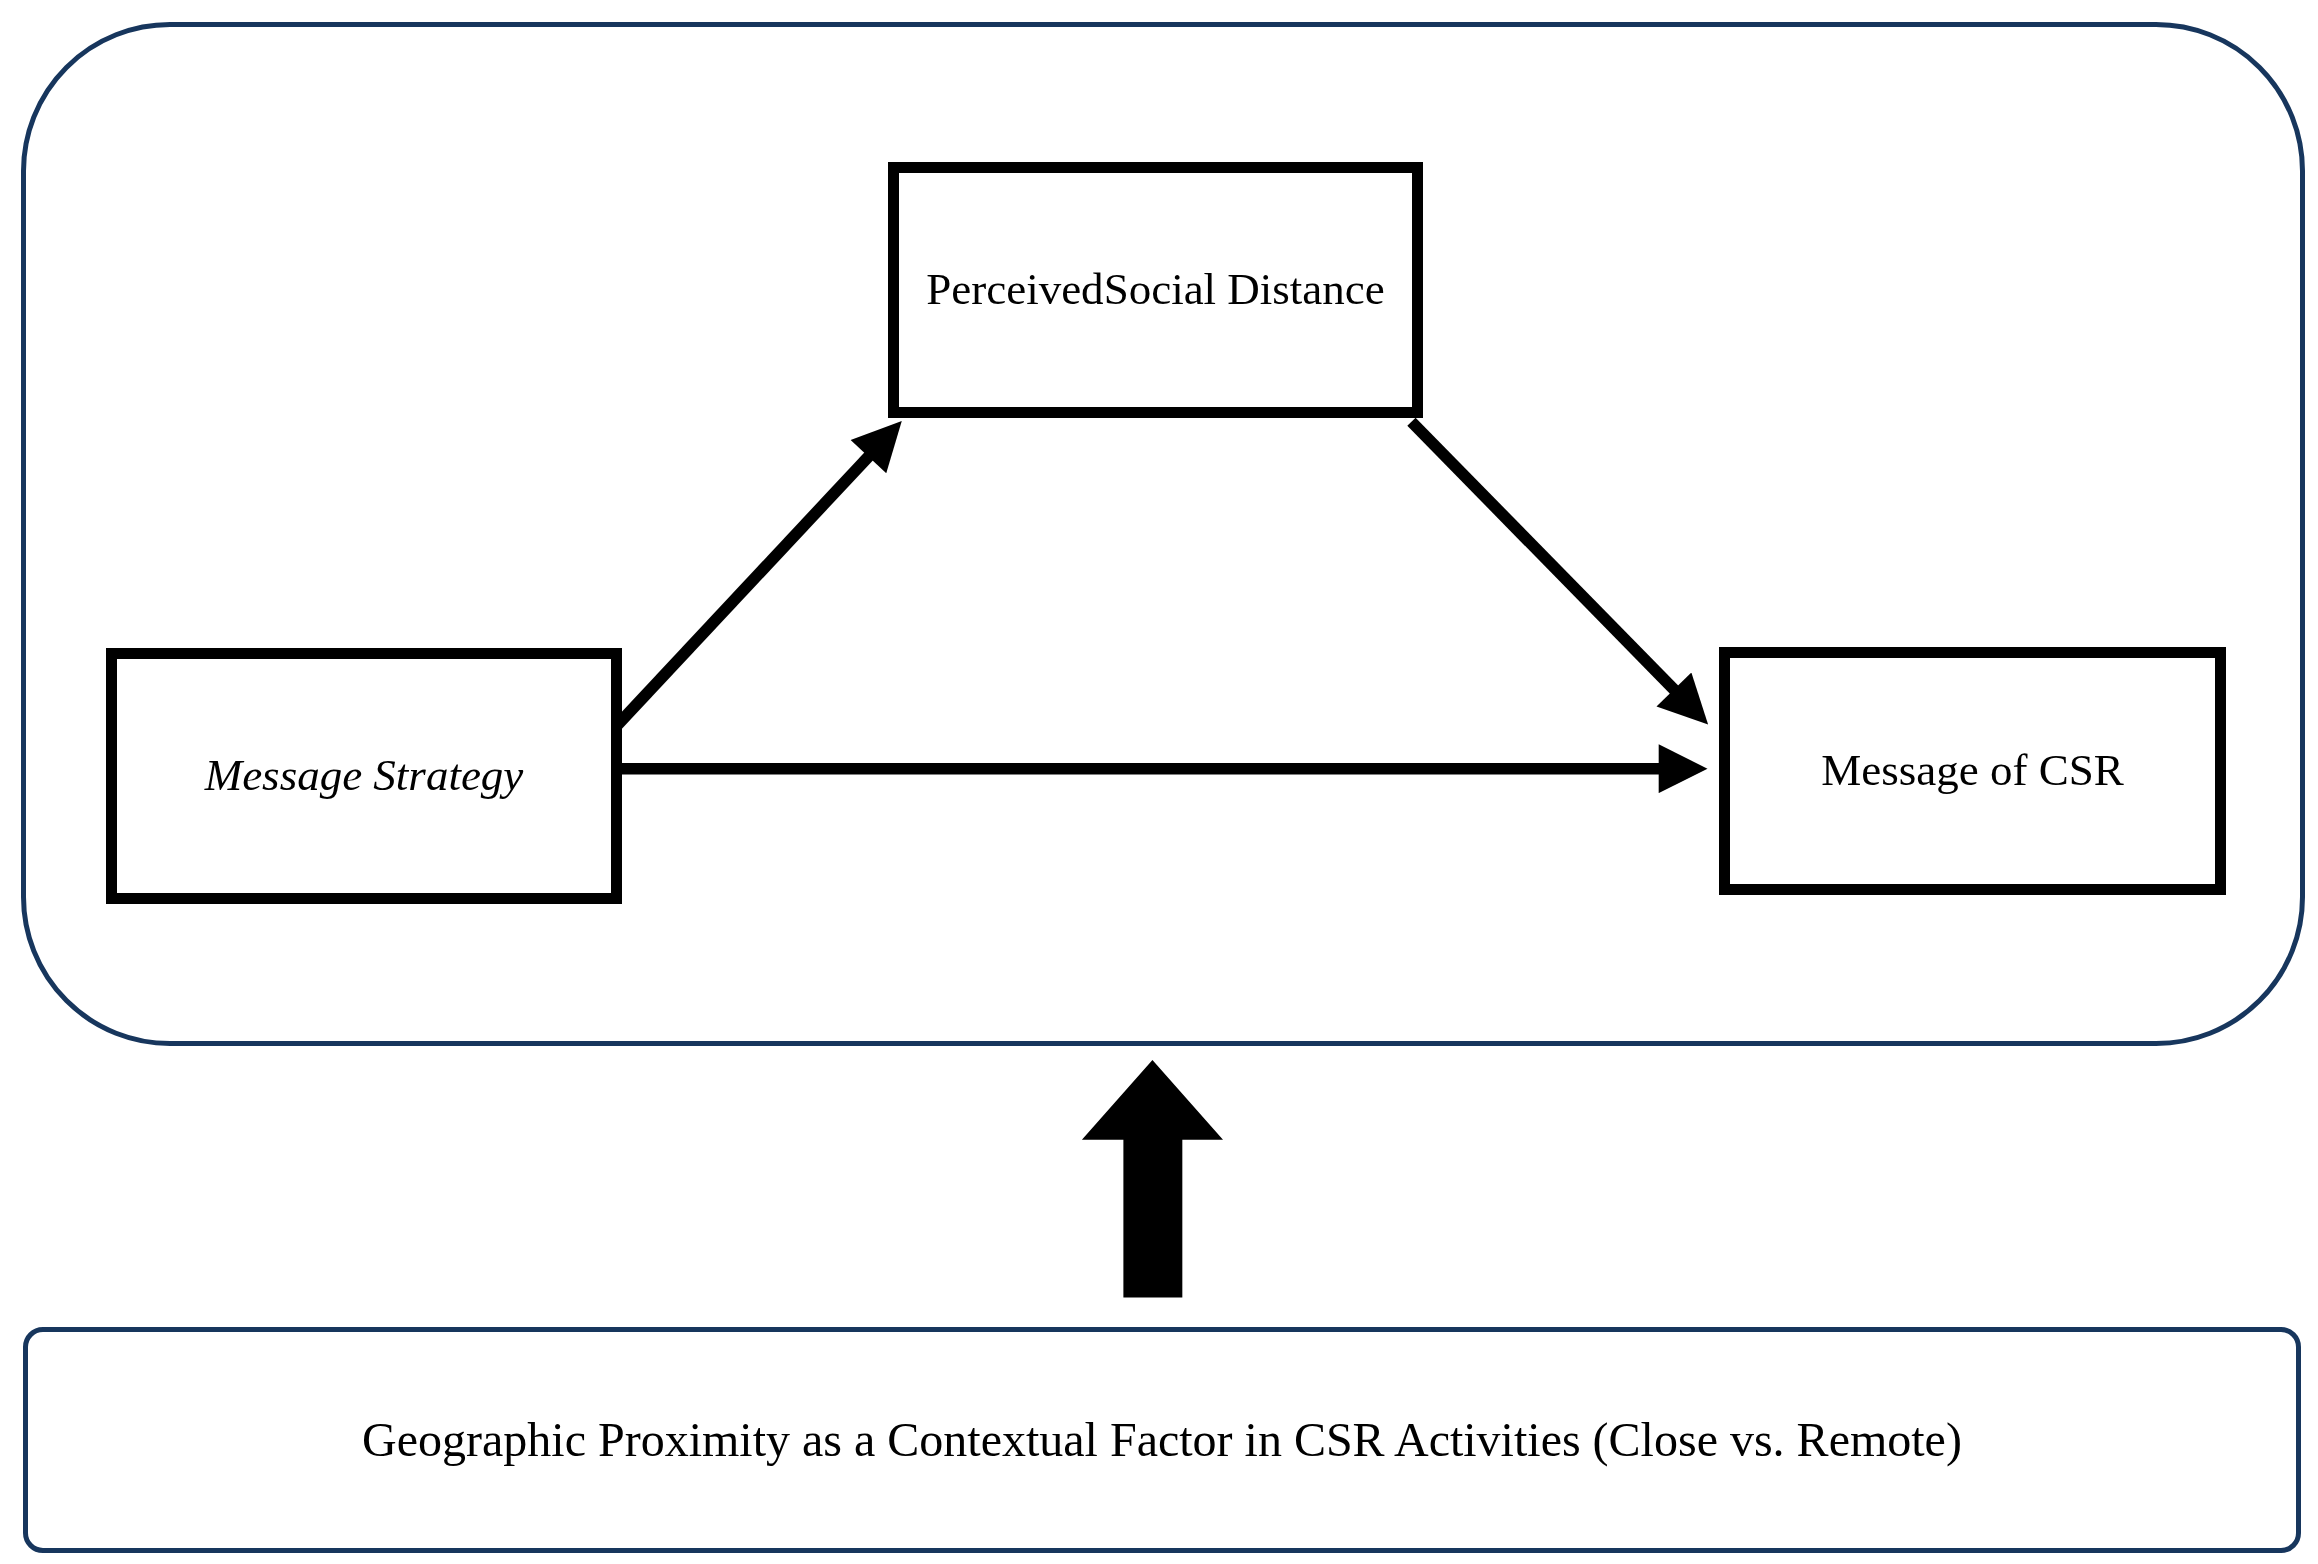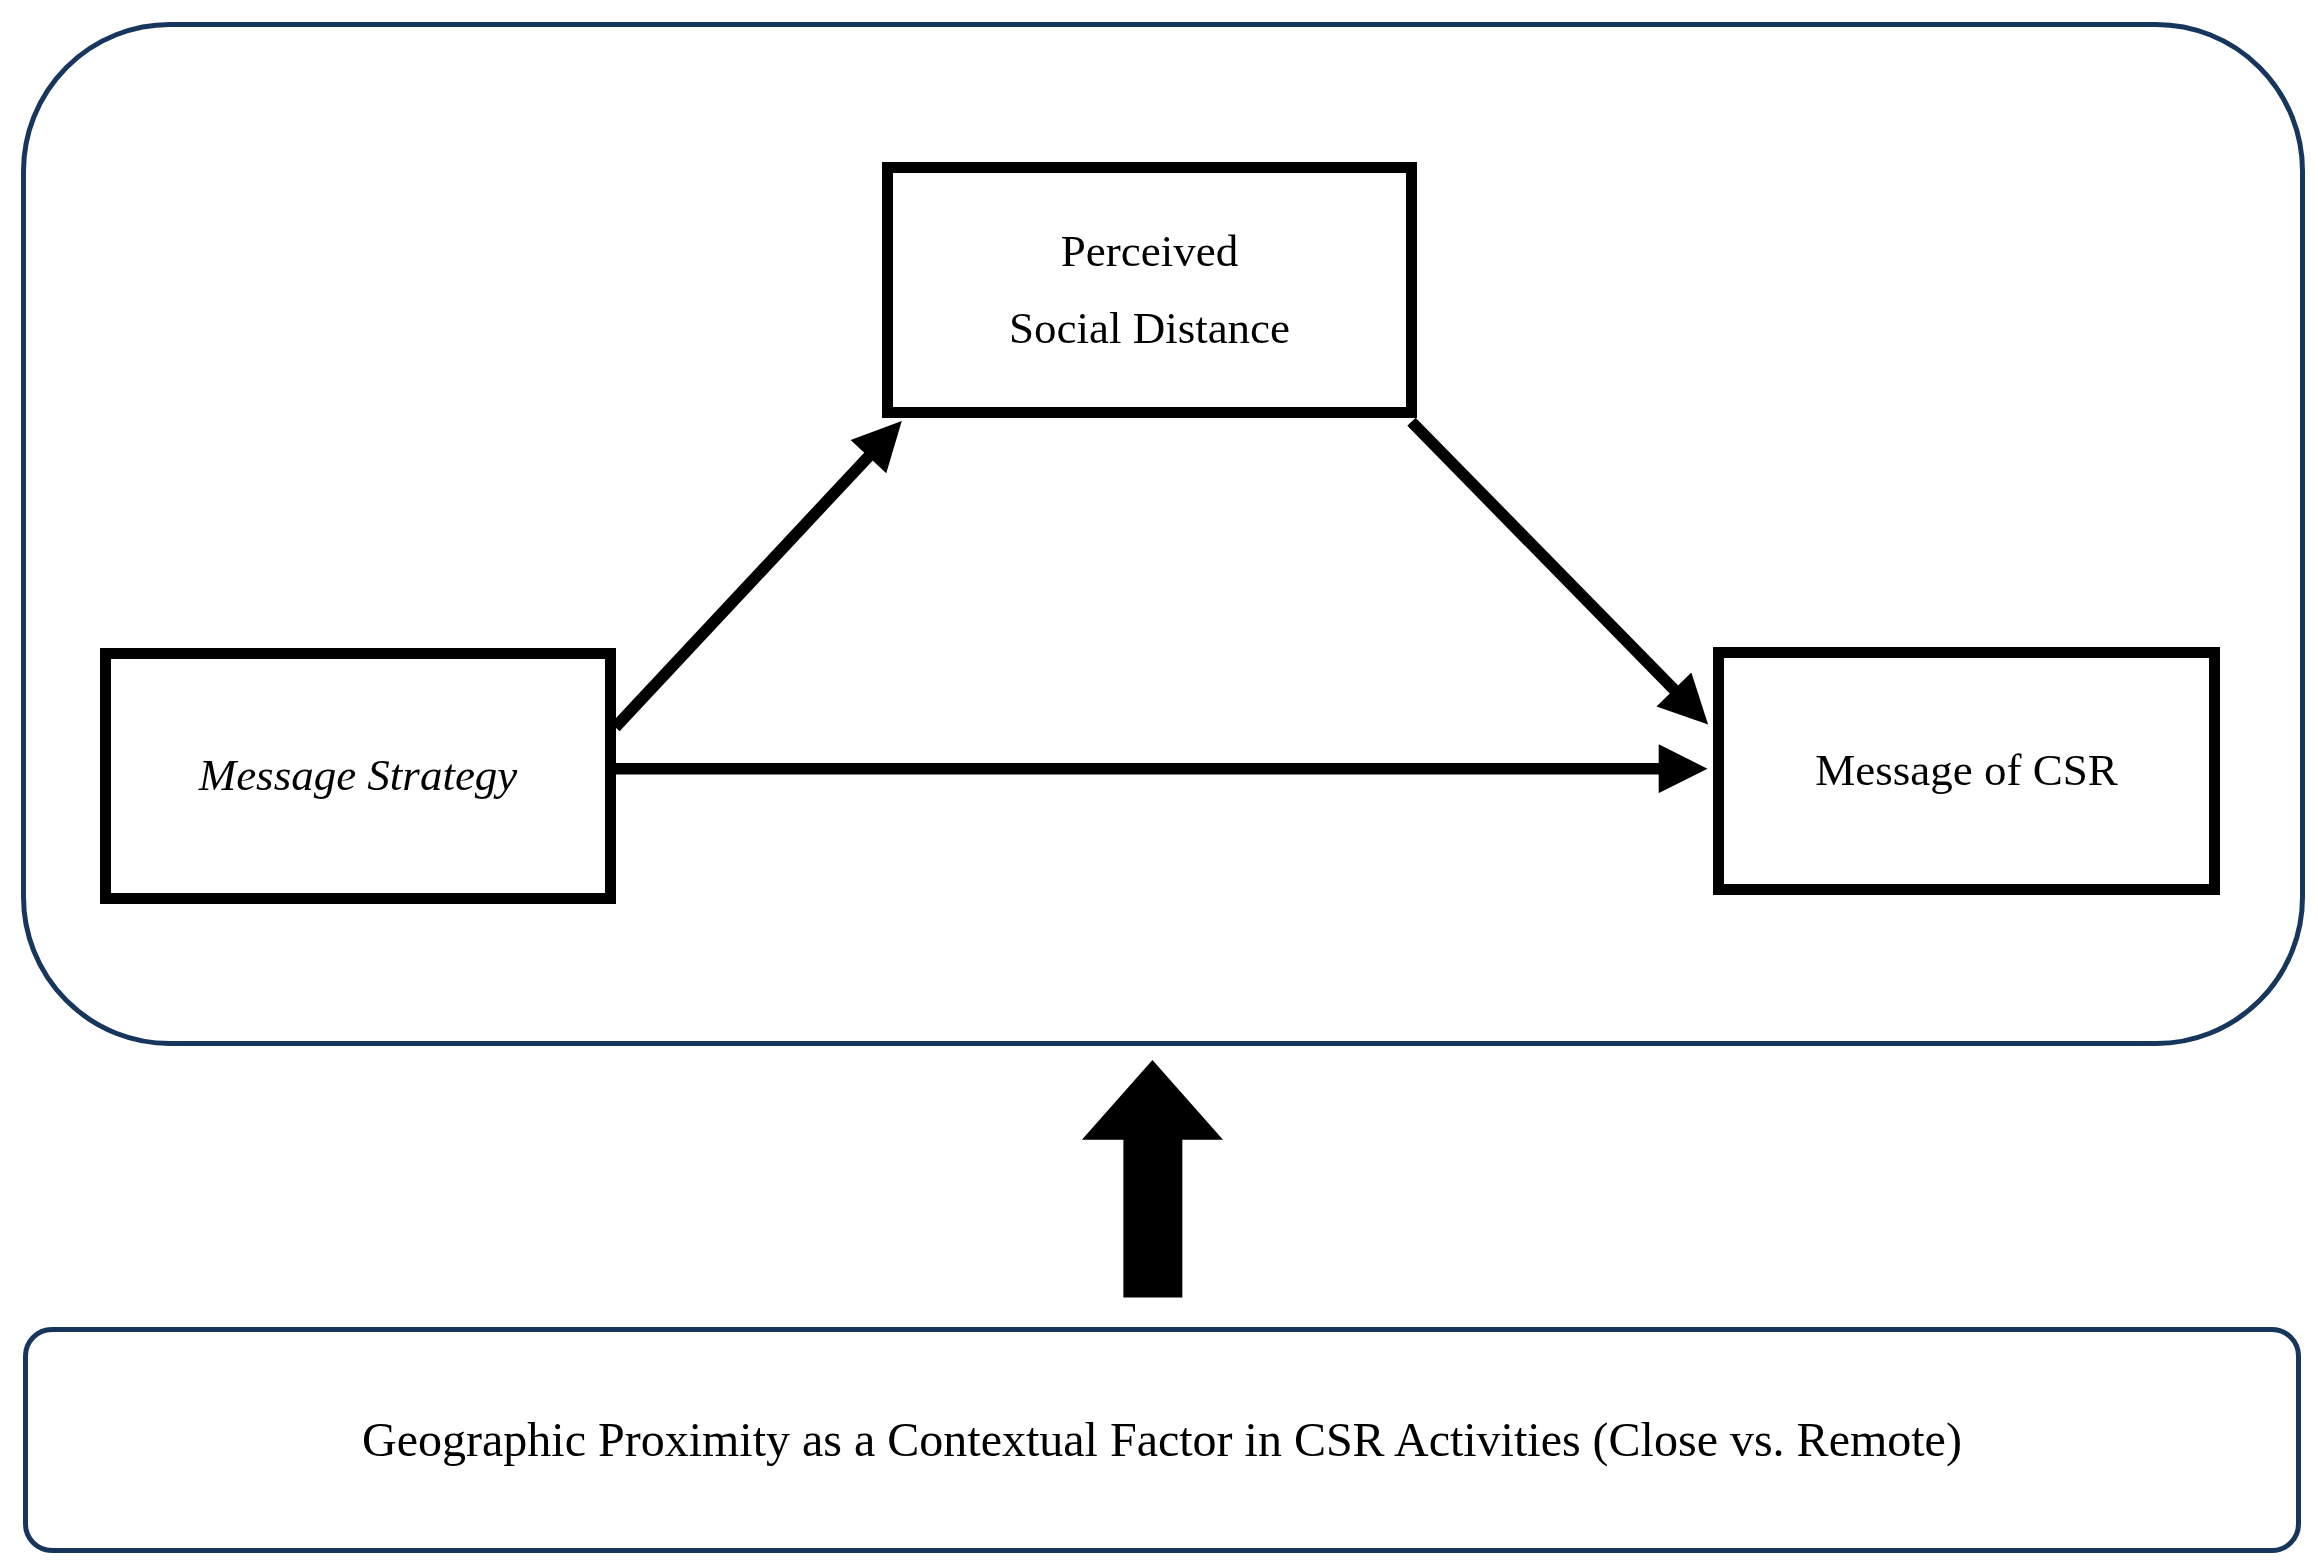--- a/index.html
+++ b/index.html
@@ -30,26 +30,27 @@
     background: #FFFFFF;
   }
 
   
   .construct-box {
     position: absolute;
     border: 11.6px solid #000000;
     box-sizing: border-box;
     background: #FFFFFF;
     display: flex;
-    flex-direction: column;
+    flex-direction: row;
     align-items: center;
     justify-content: center;
     text-align: center;
     font-size: 45px;
     line-height: 1.72;
+    margin-left: 6px;
   }
   .box-mediator {
     left: 882px;
     top: 162px;
     width: 535px;
     height: 256px;
   }
   .box-independent {
     left: 100px;
     top: 648px;
@@ -79,21 +80,21 @@
   }
 
   
   .moderator-box {
     position: absolute;
     left: 23px;
     top: 1327px;
     width: 2278px;
     height: 226px;
     border: 5.8px solid #17365D;
-    border-radius: 29px;
+    border-radius: 20px;
     box-sizing: border-box;
     background: #FFFFFF;
     display: flex;
     align-items: center;
     justify-content: center;
     text-align: center;
   }
   .moderator-label {
     font-size: 48px;
     line-height: 1.2;

